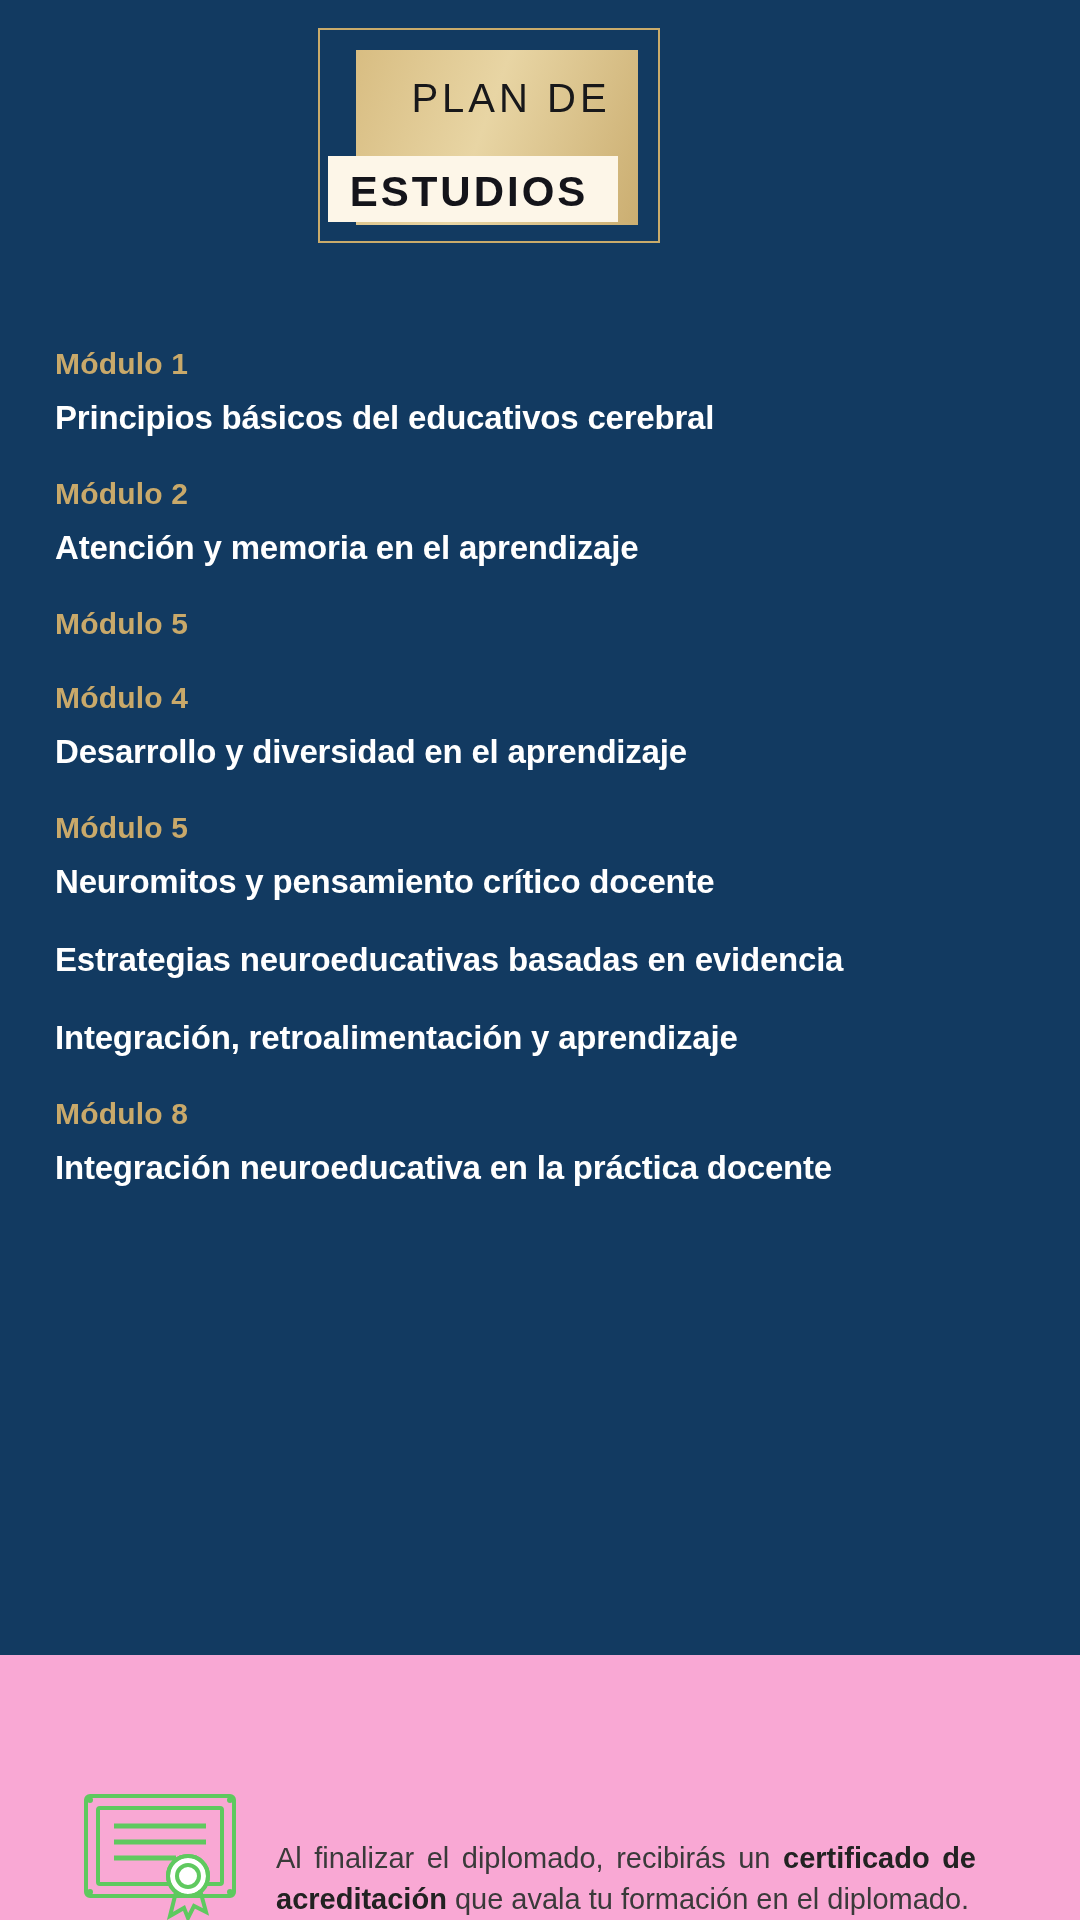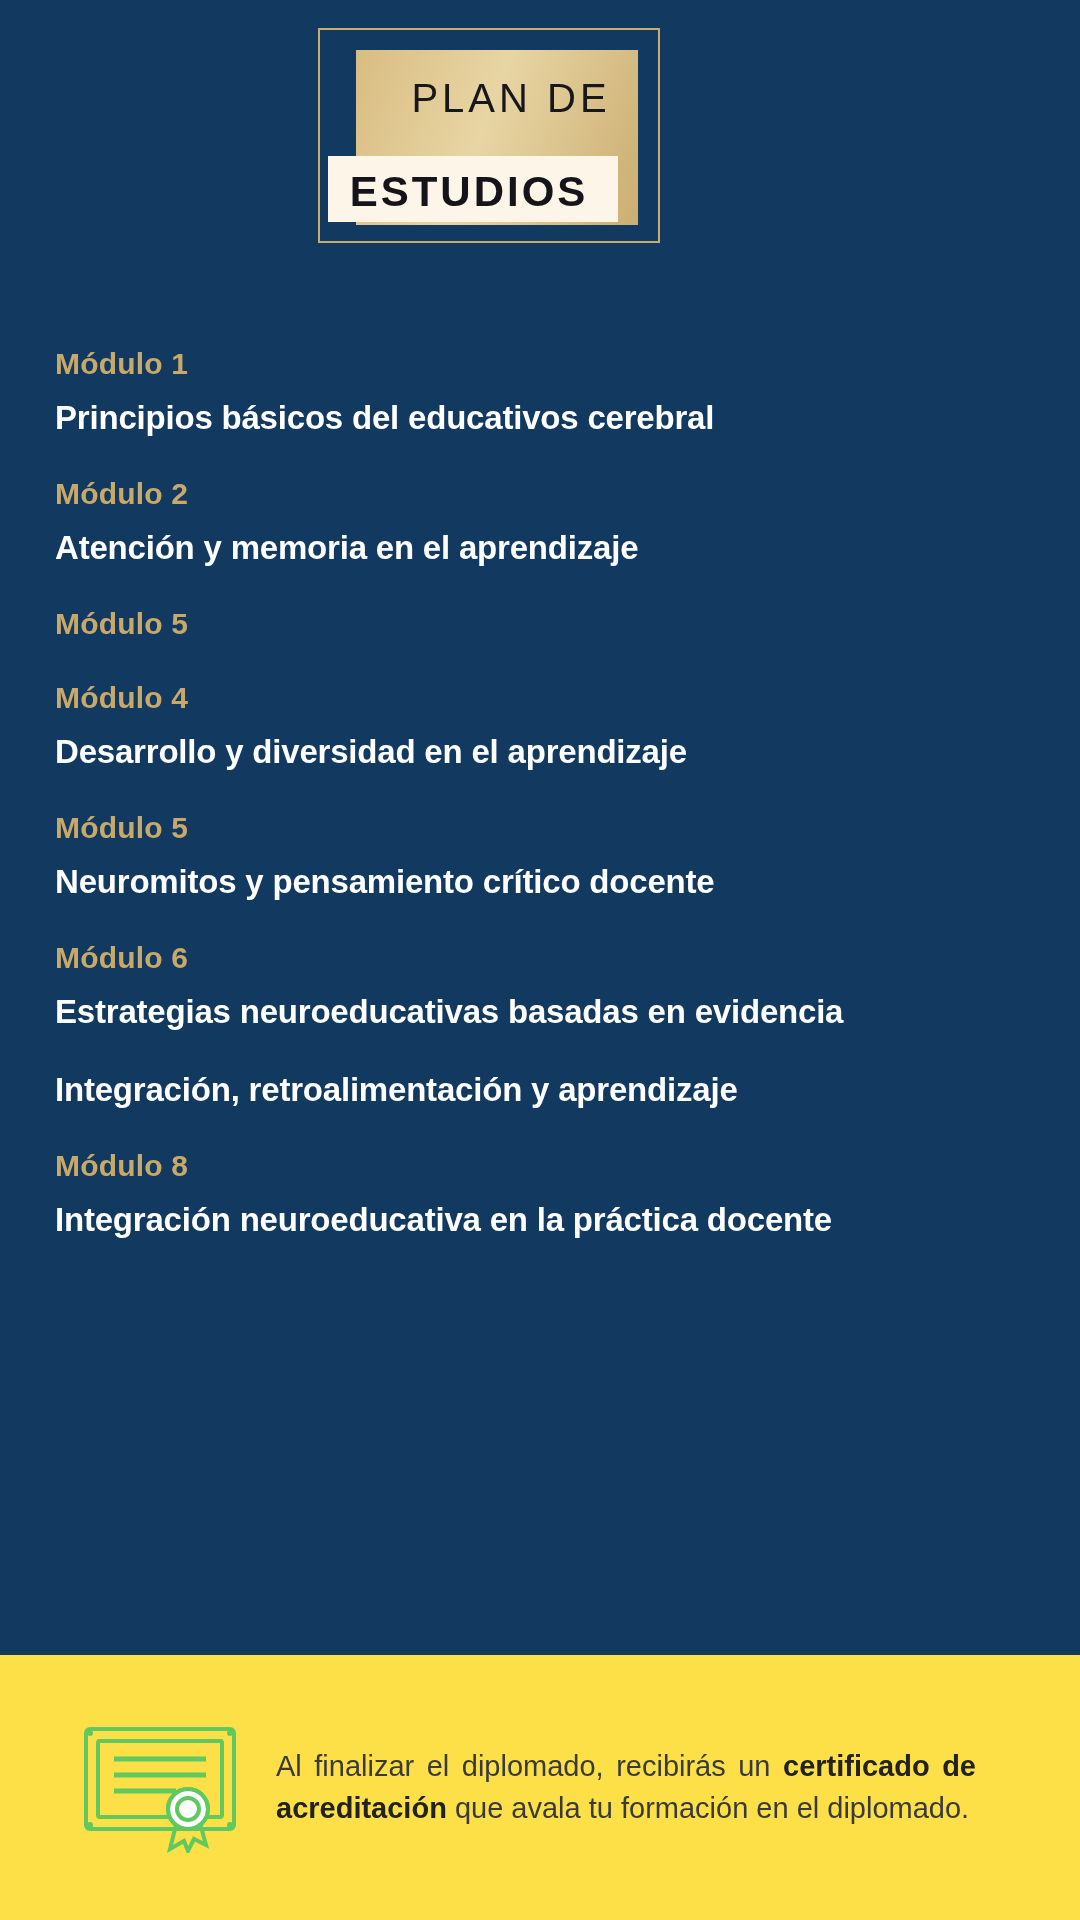--- a/index.html
+++ b/index.html
@@ -106,23 +106,23 @@
     letter-spacing: -0.2px;
   }
 
   
   .footer {
     position: absolute;
     left: 0;
     top: 1655px;
     width: 1080px;
     height: 265px;
-    background: #fde047;
+    background: #f9a8d4;
     display: flex;
-    align-items: center;
+    align-items: flex-end;
     padding: 0 55px 0 80px;
   }
   .cert-icon {
     width: 160px;
     height: 130px;
     flex: 0 0 160px;
     margin-right: 36px;
   }
   .footer-text {
     font-size: 29px;
@@ -168,21 +168,20 @@
       <div class="module-label">Módulo 4</div>
       <div class="module-title">Desarrollo y diversidad en el aprendizaje</div>
     </div>
 
     <div class="module-item">
       <div class="module-label">Módulo 5</div>
       <div class="module-title">Neuromitos y pensamiento crítico docente</div>
     </div>
 
     <div class="module-item">
-      <div class="module-label">Módulo 6</div>
       <div class="module-title">Estrategias neuroeducativas basadas en evidencia</div>
     </div>
 
     <div class="module-item">
       <div class="module-title">Integración, retroalimentación y aprendizaje</div>
     </div>
 
     <div class="module-item">
       <div class="module-label">Módulo 8</div>
       <div class="module-title">Integración neuroeducativa en la práctica docente</div>

